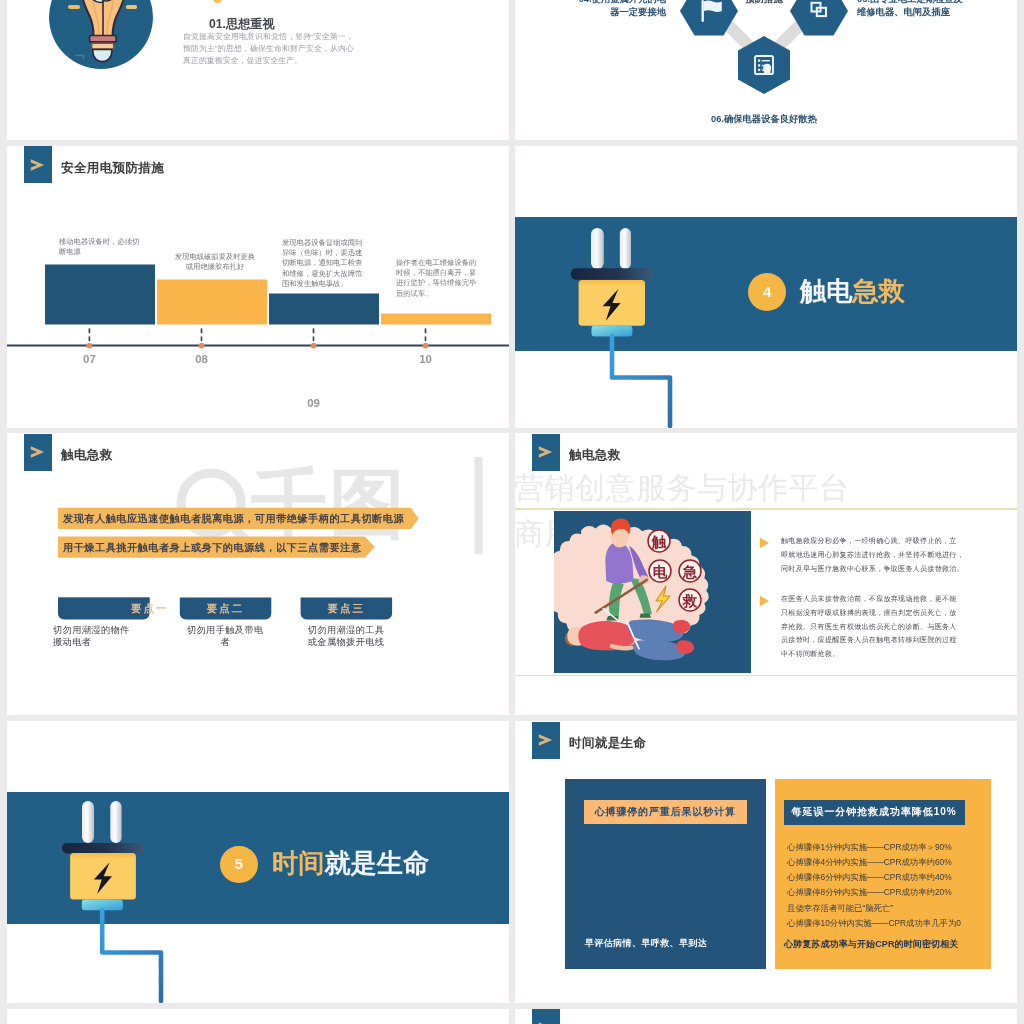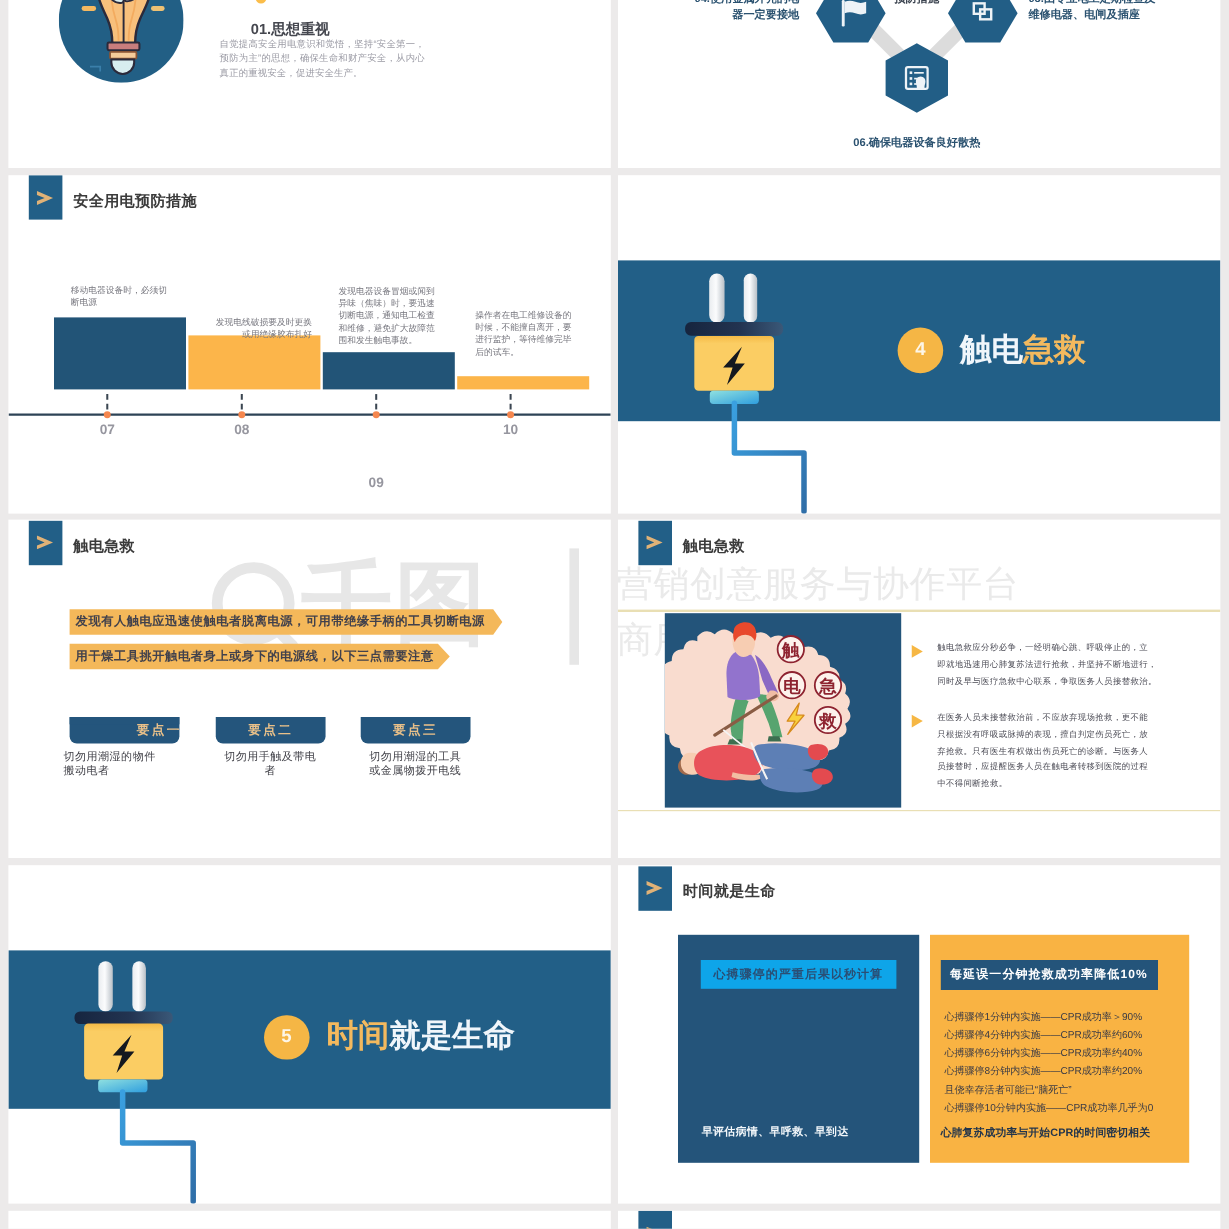--- a/index.html
+++ b/index.html
@@ -119,21 +119,21 @@
       <line x1="0" y1="199.5" x2="502" y2="199.5" stroke="#2d4356" stroke-width="2"></line>
       <circle cx="82.4" cy="199.6" r="2.9" fill="#f5874f"></circle>
       <circle cx="194.5" cy="199.6" r="2.9" fill="#f5874f"></circle>
       <circle cx="306.5" cy="199.6" r="2.9" fill="#f5874f"></circle>
       <circle cx="418.5" cy="199.6" r="2.9" fill="#f5874f"></circle>
     </svg>
     <div style="position:absolute;left:52px;top:91px;width:90px;font-size:7.3px;color:#77777f;line-height:1.42;">
         <div>移动电器设备时，必须切</div>
         <div>断电源</div>
       </div>
-    <div style="position:absolute;left:163px;top:106px;width:90px;font-size:7.3px;color:#77777f;line-height:1.42;text-align:right;margin-top:12px;">
+    <div style="position:absolute;left:163px;top:106px;width:90px;font-size:7.3px;color:#77777f;line-height:1.42;text-align:center;">
         <div>发现电线破损要及时更换</div>
         <div>或用绝缘胶布扎好</div>
       </div>
     <div style="position:absolute;left:275px;top:92px;width:90px;font-size:7.3px;color:#77777f;line-height:1.42;">
         <div>发现电器设备冒烟或闻到</div>
         <div>异味（焦味）时，要迅速</div>
         <div>切断电源，通知电工检查</div>
         <div>和维修，避免扩大故障范</div>
         <div>围和发生触电事故。</div>
       </div>
@@ -205,21 +205,21 @@
       <polygon points="51,103.5 357.9,103.5 367.8,114.1 357.9,124.7 51,124.7" fill="#f4b85a"></polygon>
       <g>
         <path d="M51 164.6 h91.5 v16 a6 6 0 0 1 -6 6 h-79.5 a6 6 0 0 1 -6 -6 Z" fill="#24557c"></path>
         <rect x="51" y="164.6" width="91.5" height="6" fill="#24557c"></rect>
         <path d="M172.8 164.6 h91.5 v16 a6 6 0 0 1 -6 6 h-79.5 a6 6 0 0 1 -6 -6 Z" fill="#24557c"></path>
         <path d="M293.6 164.6 h91.5 v16 a6 6 0 0 1 -6 6 h-79.5 a6 6 0 0 1 -6 -6 Z" fill="#24557c"></path>
       </g>
     </svg>
     <div style="position:absolute;left:56px;top:78.5px;font-size:10.2px;font-weight:bold;color:#41414c;line-height:14px;letter-spacing:0.47px;">发现有人触电应迅速使触电者脱离电源，可用带绝缘手柄的工具切断电源</div>
     <div style="position:absolute;left:56px;top:107.3px;font-size:10.2px;font-weight:bold;color:#41414c;line-height:14px;letter-spacing:0.47px;">用干燥工具挑开触电者身上或身下的电源线，以下三点需要注意</div>
-    <div style="position:absolute;left:38px;top:164.6px;width:91.5px;height:22px;display:flex;align-items:center;justify-content:center;font-size:10.5px;font-weight:bold;color:#e9c089;letter-spacing:2px;padding-left:42px;">要点一</div>
+    <div style="position:absolute;left:55px;top:164.6px;width:91.5px;height:22px;display:flex;align-items:center;justify-content:center;font-size:10.5px;font-weight:bold;color:#e9c089;letter-spacing:2px;padding-left:42px;">要点一</div>
     <div style="position:absolute;left:172.8px;top:164.6px;width:91.5px;height:22px;display:flex;align-items:center;justify-content:center;font-size:10.5px;font-weight:bold;color:#e9c089;letter-spacing:2px;">要点二</div>
     <div style="position:absolute;left:293.6px;top:164.6px;width:91.5px;height:22px;display:flex;align-items:center;justify-content:center;font-size:10.5px;font-weight:bold;color:#e9c089;letter-spacing:2px;">要点三</div>
     <div style="position:absolute;left:46px;top:190.5px;width:101px;text-align:left;font-size:9.2px;letter-spacing:0.4px;color:#3f3f46;line-height:1.33;">
         <div>切勿用潮湿的物件</div>
         <div>搬动电者</div>
       </div>
     <div style="position:absolute;left:167.8px;top:190.5px;width:101px;text-align:center;font-size:9.2px;letter-spacing:0.4px;color:#3f3f46;line-height:1.33;">
         <div>切勿用手触及带电</div>
         <div>者</div>
       </div>
@@ -318,21 +318,21 @@
   <div class="slide" style="left:515px;top:721px;">
     <div class="sec" style="left:16.5px;top:0.5px;">
       <div class="chip">
           <svg width="15" height="12" viewBox="0 0 15 12">
             <path d="M0.8 0.2 L14.2 6 L0.8 11.8 L0.8 8.6 L7.2 6 L0.8 3.4 Z" fill="#e0b277"></path>
           </svg>
         </div>
       <div class="t">时间就是生命</div>
     </div>
     <div style="position:absolute;left:50px;top:58px;width:201px;height:190px;background:#24547a;">
-      <div style="position:absolute;left:19px;top:21px;width:162.6px;height:23.8px;background:#0ea5e9;display:flex;align-items:center;justify-content:center;">
+      <div style="position:absolute;left:19px;top:21px;width:162.6px;height:23.8px;background:#fdba74;display:flex;align-items:center;justify-content:center;">
         <span style="font-size:10px;font-weight:bold;color:#2a4e74;letter-spacing:0.87px;">心搏骤停的严重后果以秒计算</span>
       </div>
       <div style="position:absolute;left:19.8px;top:157.5px;font-size:9px;letter-spacing:0.42px;font-weight:bold;color:#f4f8fb;">早评估病情、早呼救、早到达</div>
     </div>
     <div style="position:absolute;left:259.5px;top:58px;width:216.5px;height:190px;background:#f9b343;">
       <div style="position:absolute;left:9px;top:20.9px;width:181.1px;height:24.8px;background:#24547a;display:flex;align-items:center;justify-content:center;">
         <span style="font-size:10px;font-weight:bold;color:#ffffff;letter-spacing:0.93px;">每延误一分钟抢救成功率降低10%</span>
       </div>
       <div style="position:absolute;left:12.5px;top:60.7px;width:200px;font-size:8.4px;color:#3b3b45;line-height:15.2px;">
           <div>心搏骤停1分钟内实施——CPR成功率＞90%</div>

